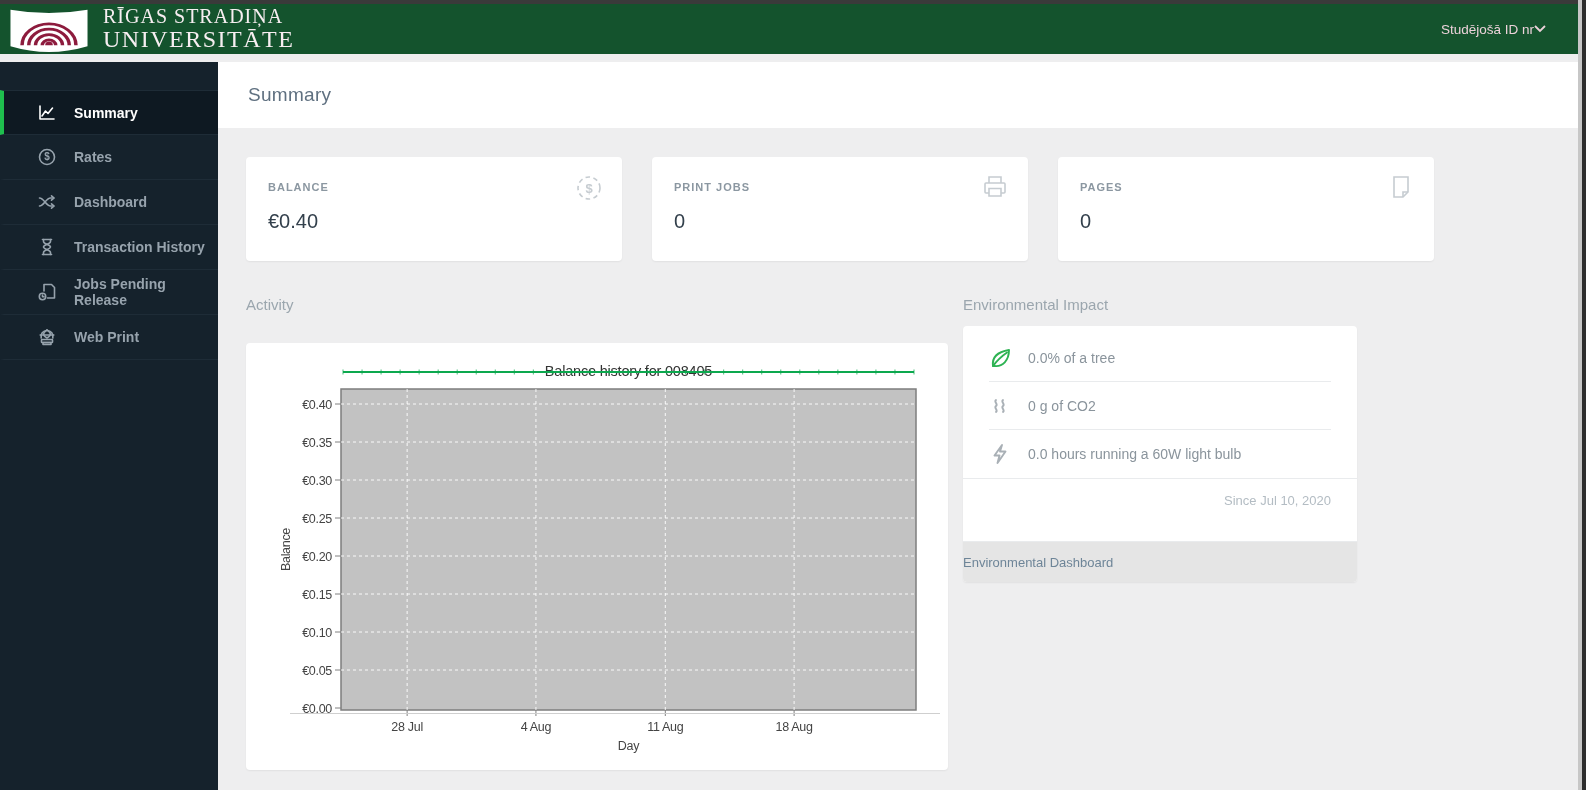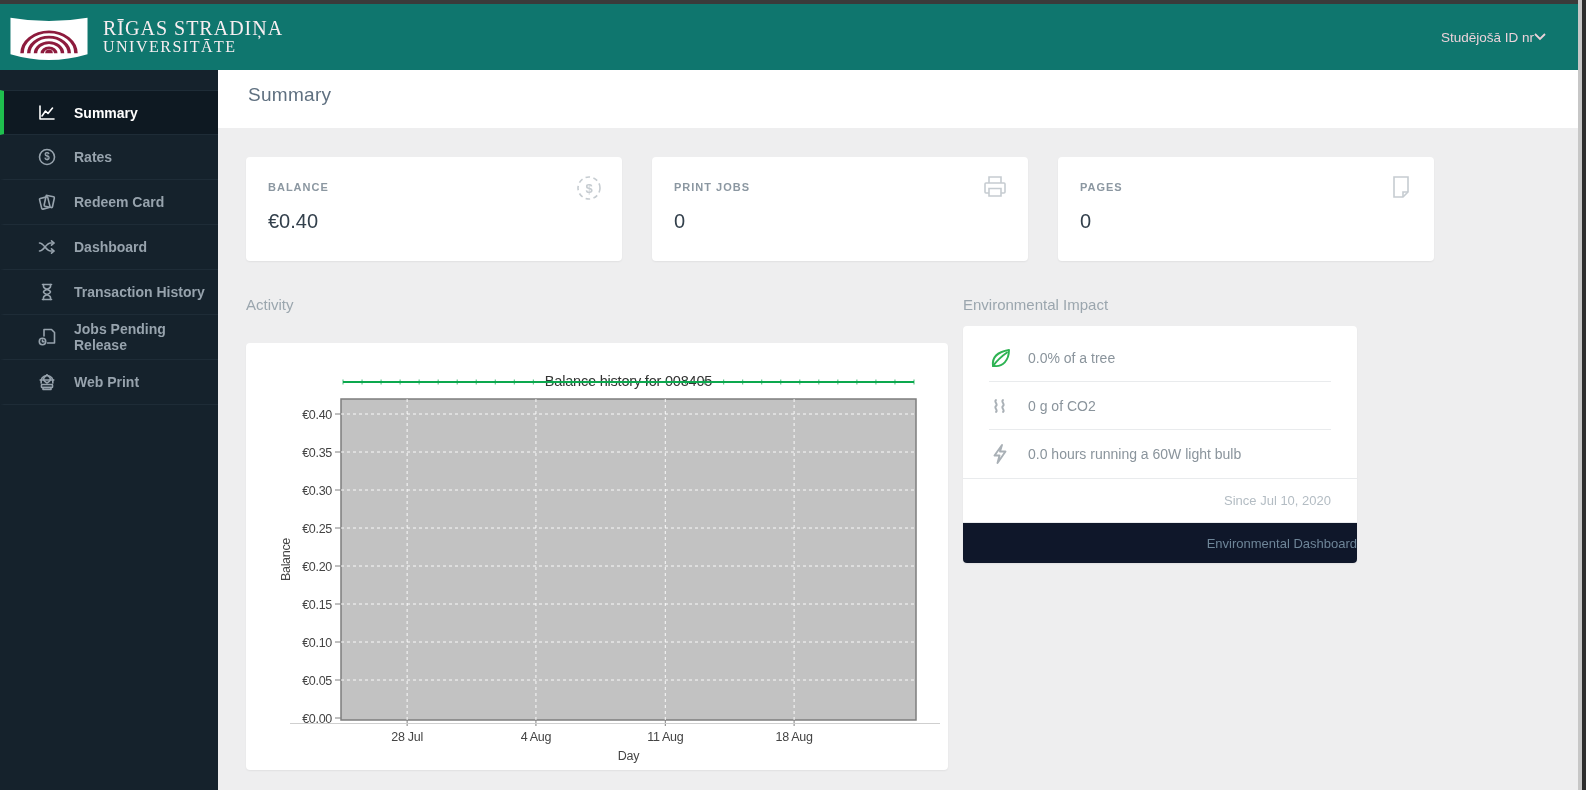--- a/index.html
+++ b/index.html
@@ -5,27 +5,27 @@
   * { margin:0; padding:0; box-sizing:border-box; }
   html,body { width:1586px; height:790px; overflow:hidden;
     font-family:"Liberation Sans", sans-serif; background:#eeeeef; }
 
   
   .top-strip { position:absolute; top:0; left:0; width:1586px; height:4px; background:#3a3a3a; z-index:60; }
   .scroll-strip { position:absolute; top:0; right:0; width:8px; height:790px; background:#c7c7c7; z-index:60; }
   .scroll-strip .thumb { position:absolute; right:0; top:0; width:4px; height:790px; background:#2e2e2e; }
 
   
-  .header { position:absolute; top:4px; left:0; width:1578px; height:66px;
-    background:#0f766e; display:flex; align-items:center; z-index:40; }
+  .header { position:absolute; top:4px; left:0; width:1578px; height:50px;
+    background:#14532d; display:flex; align-items:center; z-index:40; }
   .logo-wrap { display:flex; align-items:center; margin-left:8px; }
   .logo-mark { width:82px; height:52px; }
   .logo-text { margin-left:13px; color:#f7eef1; font-family:"Liberation Serif", serif; line-height:1.06; }
   .logo-line1 { font-size:20px; letter-spacing:1px; }
-  .logo-line2 { font-size:16px; letter-spacing:1.5px; }
+  .logo-line2 { font-size:24px; letter-spacing:1.5px; }
   .account { margin-left:auto; margin-right:32px; color:#ecd2da; font-size:13.5px;
     display:flex; align-items:center; gap:0; cursor:pointer; }
   .account svg { width:12px; height:8px; stroke:#ecd2da; fill:none; stroke-width:1.8; }
 
   
   .sidebar { position:absolute; top:62px; left:0; bottom:0; width:218px; background:#15222c; z-index:30; }
   .nav { margin-top:28px; }
   .nav-item { height:45px; display:flex; align-items:center; gap:17px;
     padding-left:33px; border-left:4px solid transparent; border-bottom:1px solid #1e2c37;
     color:#97a3ad; font-size:14px; font-weight:600; cursor:pointer; }
@@ -51,37 +51,37 @@
     stroke:#c6ccd1; fill:none; stroke-width:1.6; }
   .card-icon text { fill:#c6ccd1; stroke:none; font-weight:700; }
 
   
   .sections-row { display:flex; gap:27px; margin-top:35px; }
   .col-activity { width:690px; }
   .col-env { width:459px; }
   .section-heading { font-size:15px; color:#9ba6ae; margin-bottom:13px; }
 
   .chart-card { background:#ffffff; border-radius:4px; box-shadow:0 1px 2px rgba(0,0,0,0.06);
-    width:702px; height:427px; padding-top:16px;margin-top:30px; }
+    width:702px; height:427px; padding-top:6px;margin-top:30px; }
 
   .env-card { background:#ffffff; border-radius:4px; box-shadow:0 1px 2px rgba(0,0,0,0.06);
     width:394px; overflow:hidden; }
   .env-rows { padding:8px 26px 0 26px; }
   .env-row { display:flex; align-items:center; gap:17px; height:48px; border-bottom:1px solid #e9ebed; }
   .env-row:nth-child(3) { border-bottom:none; }
   .env-row span { font-size:14px; color:#8a949c; }
   .env-row svg { width:22px; height:22px; fill:none; stroke-width:1.9;
     stroke-linecap:round; stroke-linejoin:round; flex:0 0 22px; }
   .env-row .gray { stroke:#a9b0b6; }
   .env-row .green { stroke:#2eb353; }
   .env-since-wrap { padding:6px 26px; border-top:1px solid #e9ebed; height:44px;
     display:flex; align-items:center; justify-content:flex-end; }
   .env-since { font-size:13px; color:#b3bcc3; }
-  .env-footer { background:#0f172a; border-top:1px solid #e9ebed; height:41px;
-    display:flex; align-items:center; justify-content:flex-end; }
+  .env-footer { background:#e5e5e5; border-top:1px solid #e9ebed; height:41px;
+    display:flex; align-items:center; justify-content:flex-start;margin-top:19px; }
   .env-footer a { font-size:13px; color:#6e8598; text-decoration:none; cursor:pointer; }
 </style>
 </head>
 <body>
 
 <div class="top-strip"></div>
 <div class="scroll-strip">
     <div class="thumb"></div>
   </div>
 
@@ -122,27 +122,20 @@
     </div>
 
     <div class="nav-item">
       <svg viewBox="0 0 20 20">
         <circle cx="10" cy="10" r="7.5"></circle>
         <text x="10" y="13.4" text-anchor="middle" font-size="10" font-weight="bold">$</text>
       </svg>
       <span>Rates</span>
     </div>
 
-    <div class="nav-item">
-      <svg viewBox="0 0 20 20">
-        <rect x="3.5" y="5.5" width="8.5" height="11" rx="1" transform="rotate(-14 7.75 11)"></rect>
-        <rect x="8" y="4" width="8.5" height="11" rx="1" transform="rotate(12 12.25 9.5)"></rect>
-      </svg>
-      <span>Redeem Card</span>
-    </div>
 
     <div class="nav-item">
       <svg viewBox="0 0 20 20">
         <path d="M2.5 14 C7 14 9 6 13.5 6 h3"></path>
           <path d="M14.5 3.8 l2.6 2.2 -2.6 2.2"></path>
         <path d="M2.5 6 C7 6 9 14 13.5 14 h3"></path>
           <path d="M14.5 11.8 l2.6 2.2 -2.6 2.2"></path>
       </svg>
       <span>Dashboard</span>
     </div>

